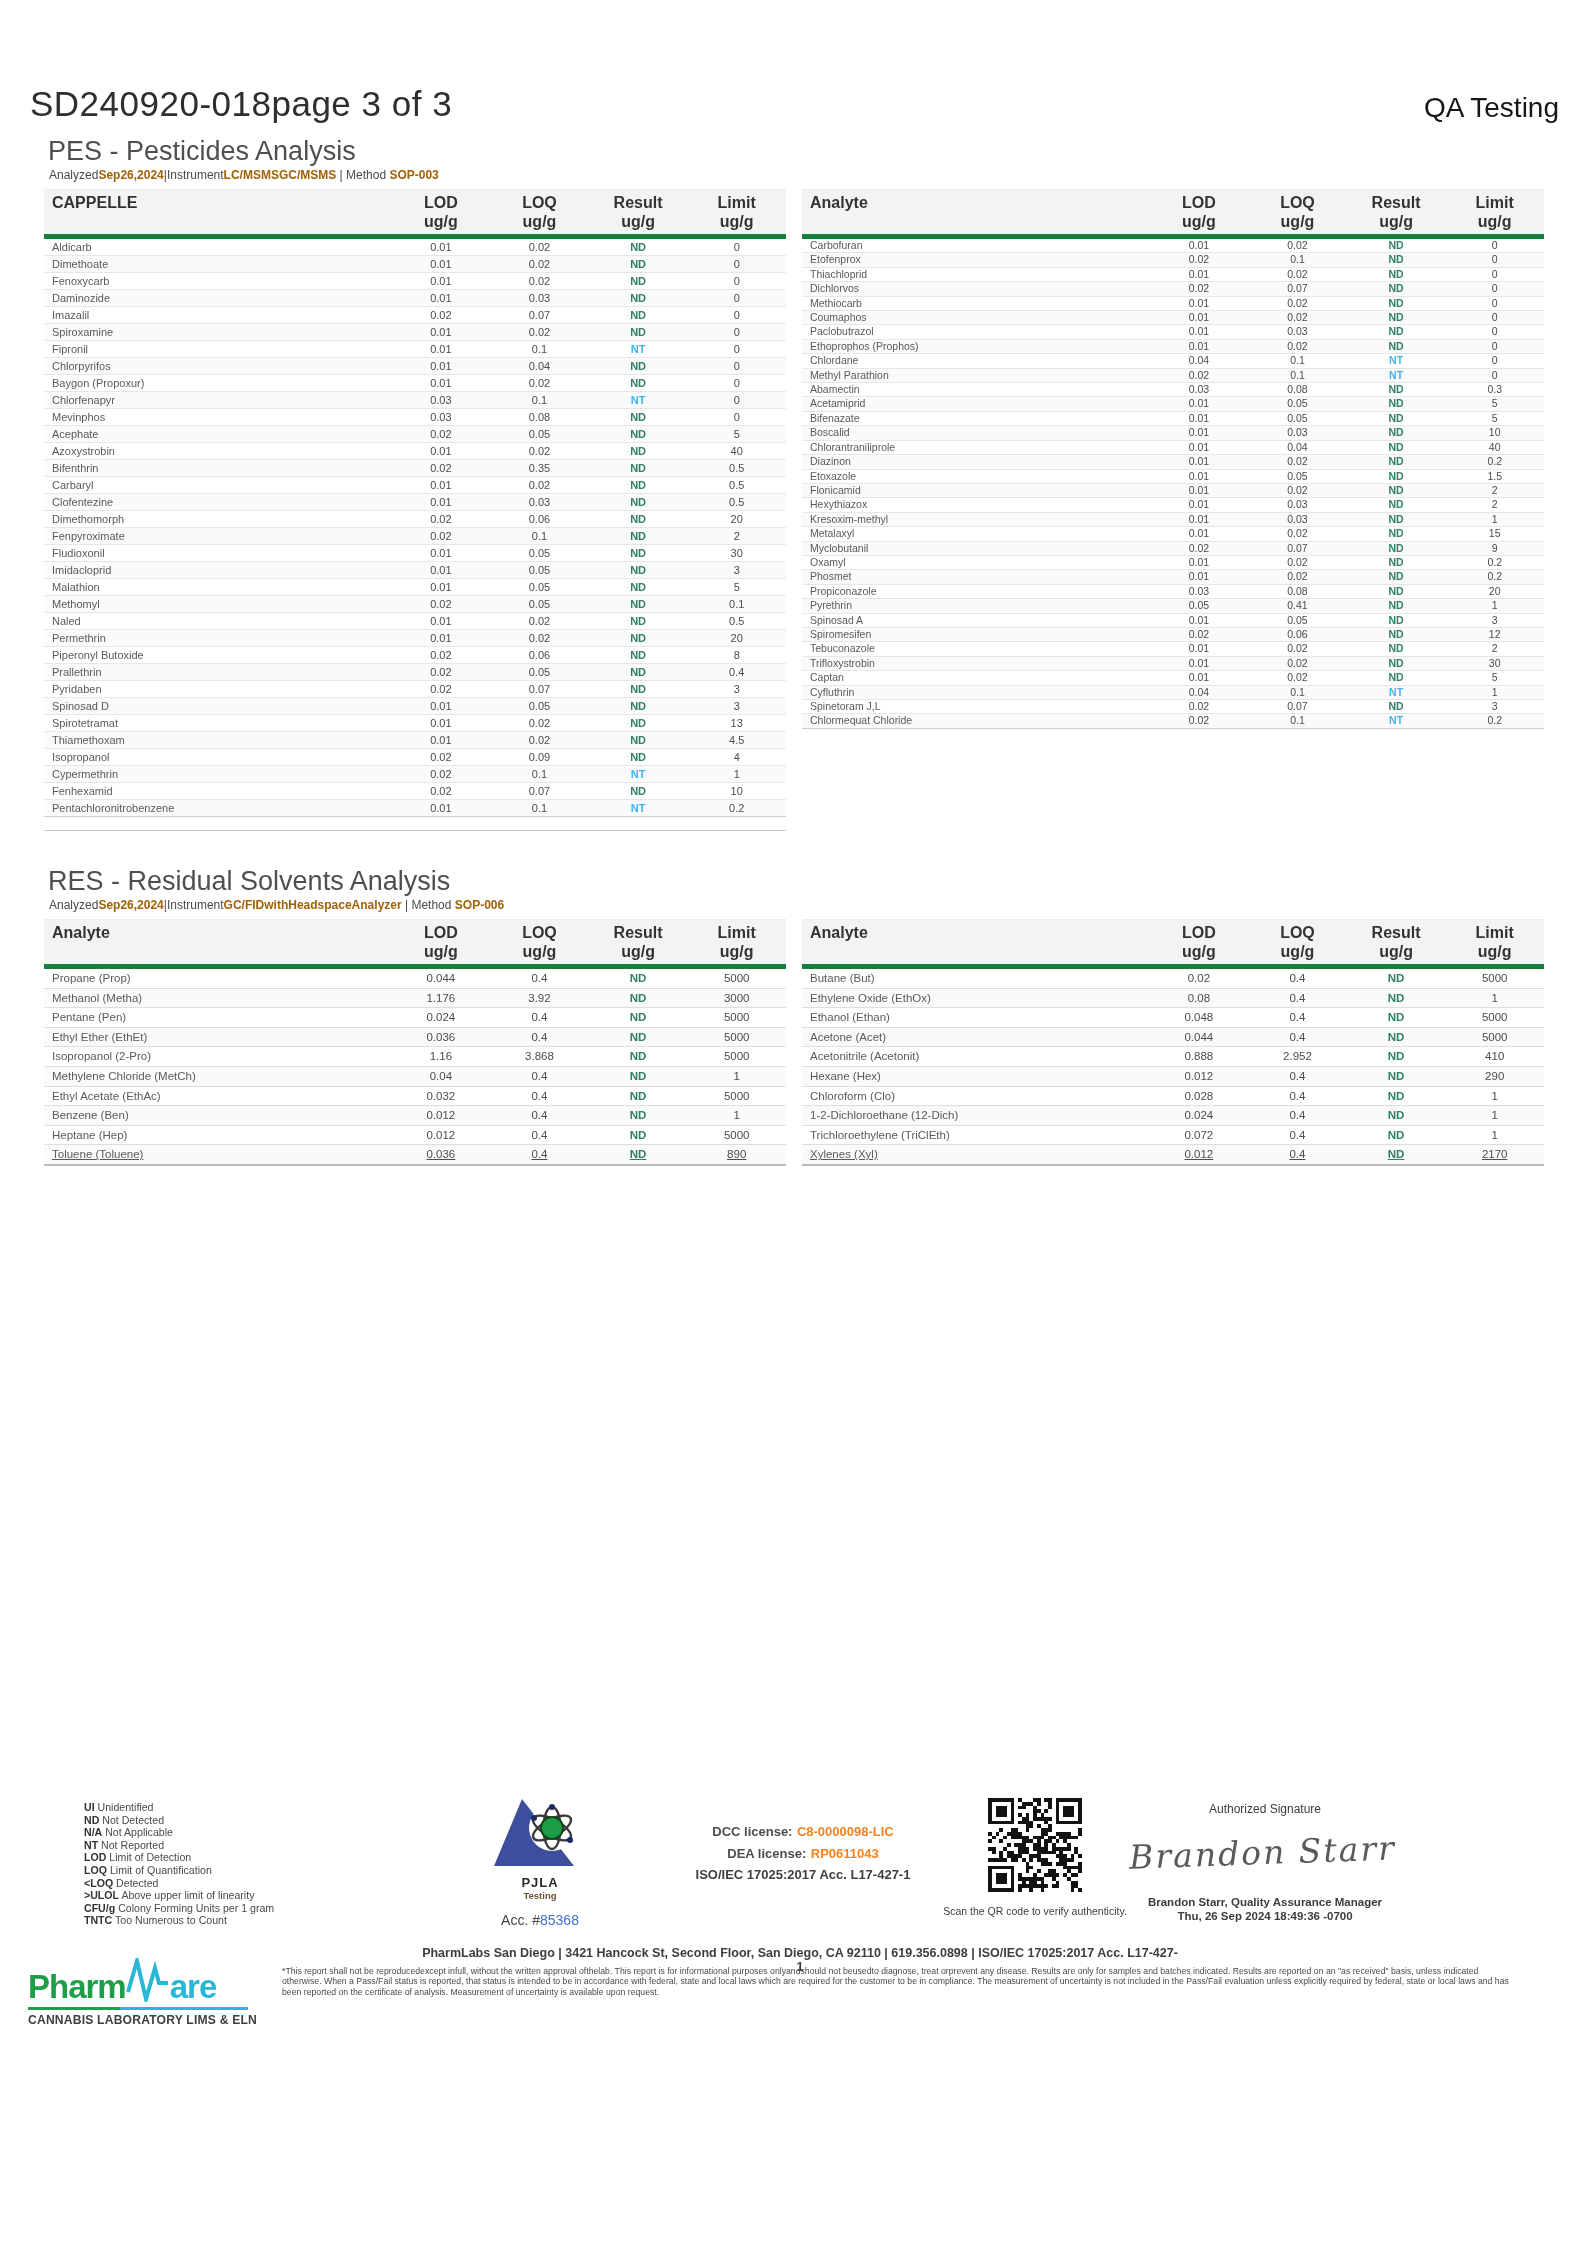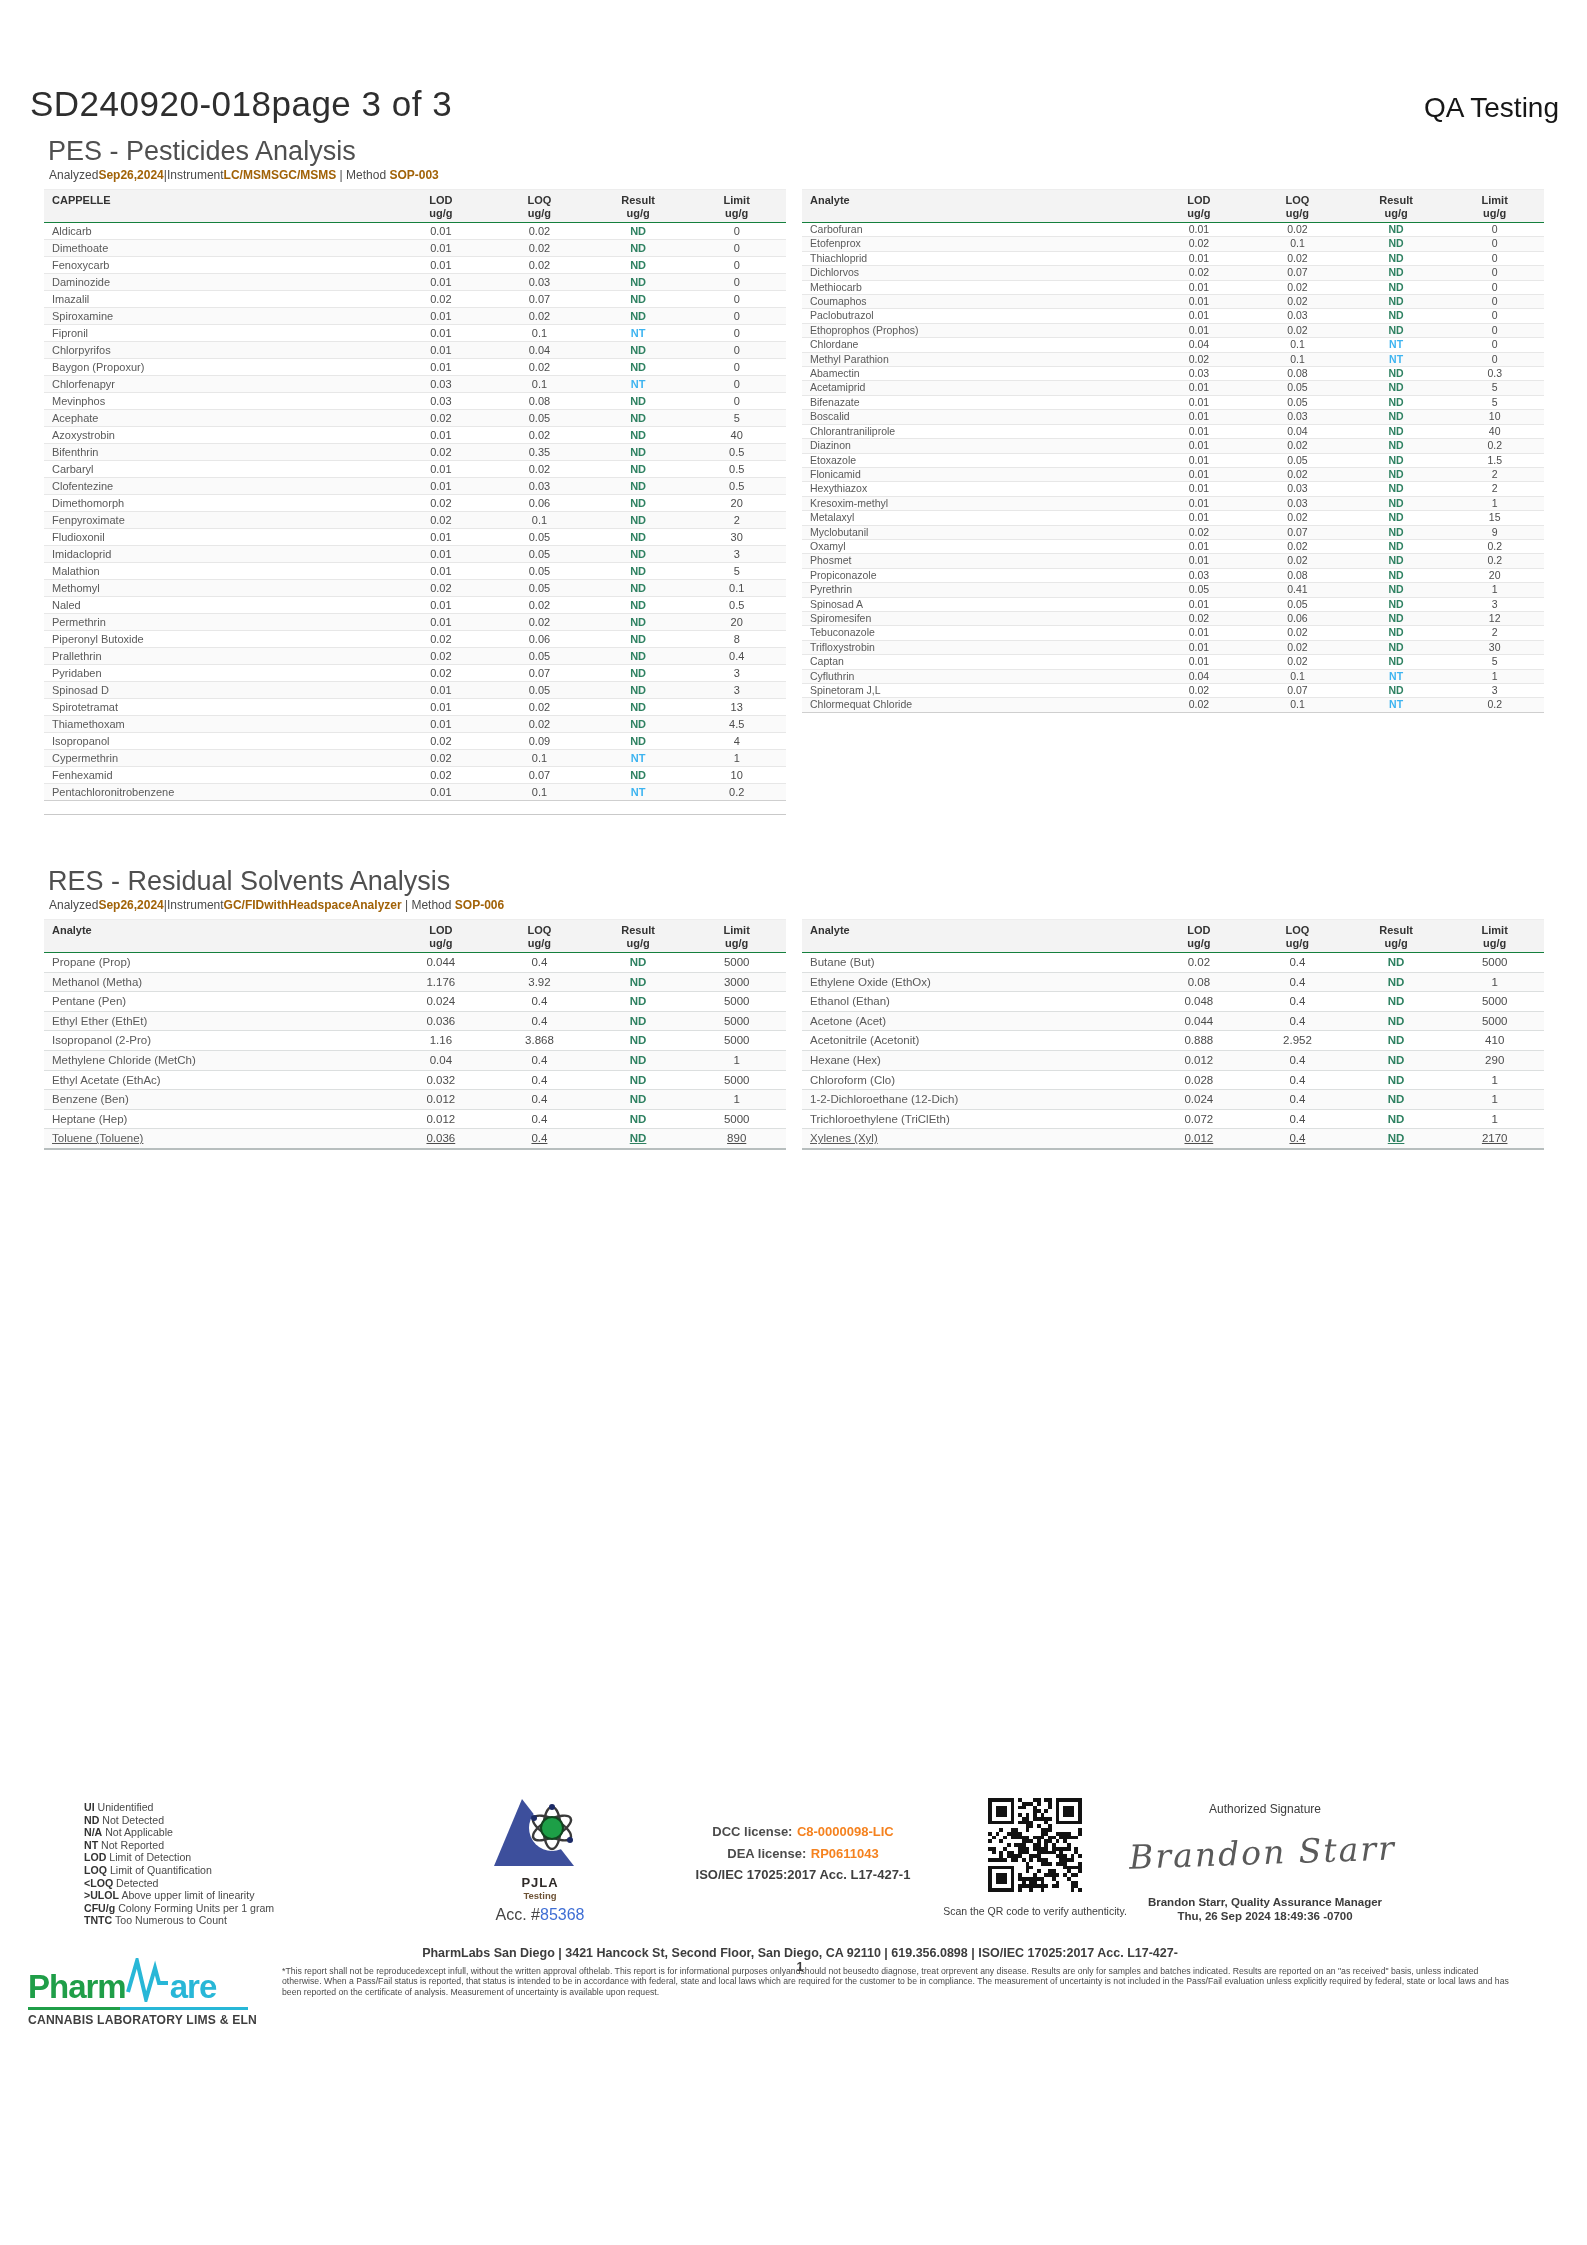--- a/index.html
+++ b/index.html
@@ -14,23 +14,23 @@
   .section{position:absolute;left:44px;width:1500px;}
   #pes-section{top:136px;}
   #res-section{top:866px;}
   .section-title{font-size:27px;font-weight:400;color:#4f4f4f;margin:0 0 1px 4px;}
   .section-meta{font-size:12px;color:#4a4a4a;margin:0 0 7px 5px;}
   .section-meta span,.section-meta b{white-space:pre;}
   .section-meta b{color:#a16207;font-weight:700;}
   .tables{display:flex;gap:16px;align-items:flex-start;}
   .half{width:742px;}
   table{border-collapse:collapse;table-layout:fixed;width:100%;}
-  thead th{background:#f3f3f3;font-size:11px;font-weight:700;color:#333;
+  thead th{background:#f3f3f3;font-size:16px;font-weight:700;color:#333;
     padding:4px 4px 3px 4px;text-align:center;vertical-align:top;
-    border-top:1px solid #ededed;border-bottom:1px solid #15803d;}
+    border-top:1px solid #ededed;border-bottom:5px solid #15803d;}
   thead th.col-analyte{text-align:left;padding-left:8px;}
   thead .unit{font-weight:600;margin-top:1px;}
   .col-analyte{width:48%;}
   .col-lod,.col-loq,.col-result,.col-limit{width:13%;}
   tbody td{font-size:11px;color:#4c4c4c;text-align:center;
     border-bottom:1px solid #e7e7e7;padding:0 2px;white-space:nowrap;overflow:hidden;}
   tbody td.col-analyte{text-align:left;padding-left:8px;color:#5a5a5a;}
   tbody tr:nth-child(even) td{background:#fafafa;}
   td.col-result{font-weight:700;}
   
@@ -41,21 +41,21 @@
   
   .res-table tbody td{line-height:18.6px;font-size:11.5px;}
   .res-table tbody td{border-bottom:1px solid #dcdfdf;}
   .res-table tbody tr:last-child td{border-bottom:2px solid #b7bebe;text-decoration:underline;}
   
   .legend{position:absolute;left:84px;top:1801px;font-size:10.6px;line-height:12.6px;color:#4a4a4a;}
   .legend b{color:#333;}
   .pjla{position:absolute;left:478px;top:1796px;width:124px;text-align:center;}
   .pjla-name{font-size:13px;font-weight:700;color:#2f2a28;letter-spacing:1px;margin-top:1px;}
   .pjla-sub{font-size:9.5px;font-weight:700;color:#6d5235;}
-  .pjla-acc{font-size:16px;color:#444;margin-top:5px;}
+  .pjla-acc{font-size:14px;color:#444;margin-top:11px;}
   .pjla-acc .acc-num{color:#3f6ed4;}
   .licenses{position:absolute;left:648px;top:1820px;width:310px;text-align:center;line-height:21px;}
   .licenses .lab{font-size:13px;font-weight:600;color:#4c4c4c;}
   .licenses .val{font-size:13px;font-weight:700;color:#f5821f;}
   .licenses .iso{font-size:13px;font-weight:700;color:#3f3f3f;}
   .qr-wrap{position:absolute;left:920px;top:1798px;width:230px;text-align:center;}
   .qr{width:94px;height:94px;display:inline-block;}
   .qr-caption{font-size:10.5px;color:#3e3e3e;margin-top:9px;}
   .sig-wrap{position:absolute;left:1090px;top:1802px;width:350px;text-align:center;}
   .sig-label{font-size:12px;color:#3c3c3c;}

